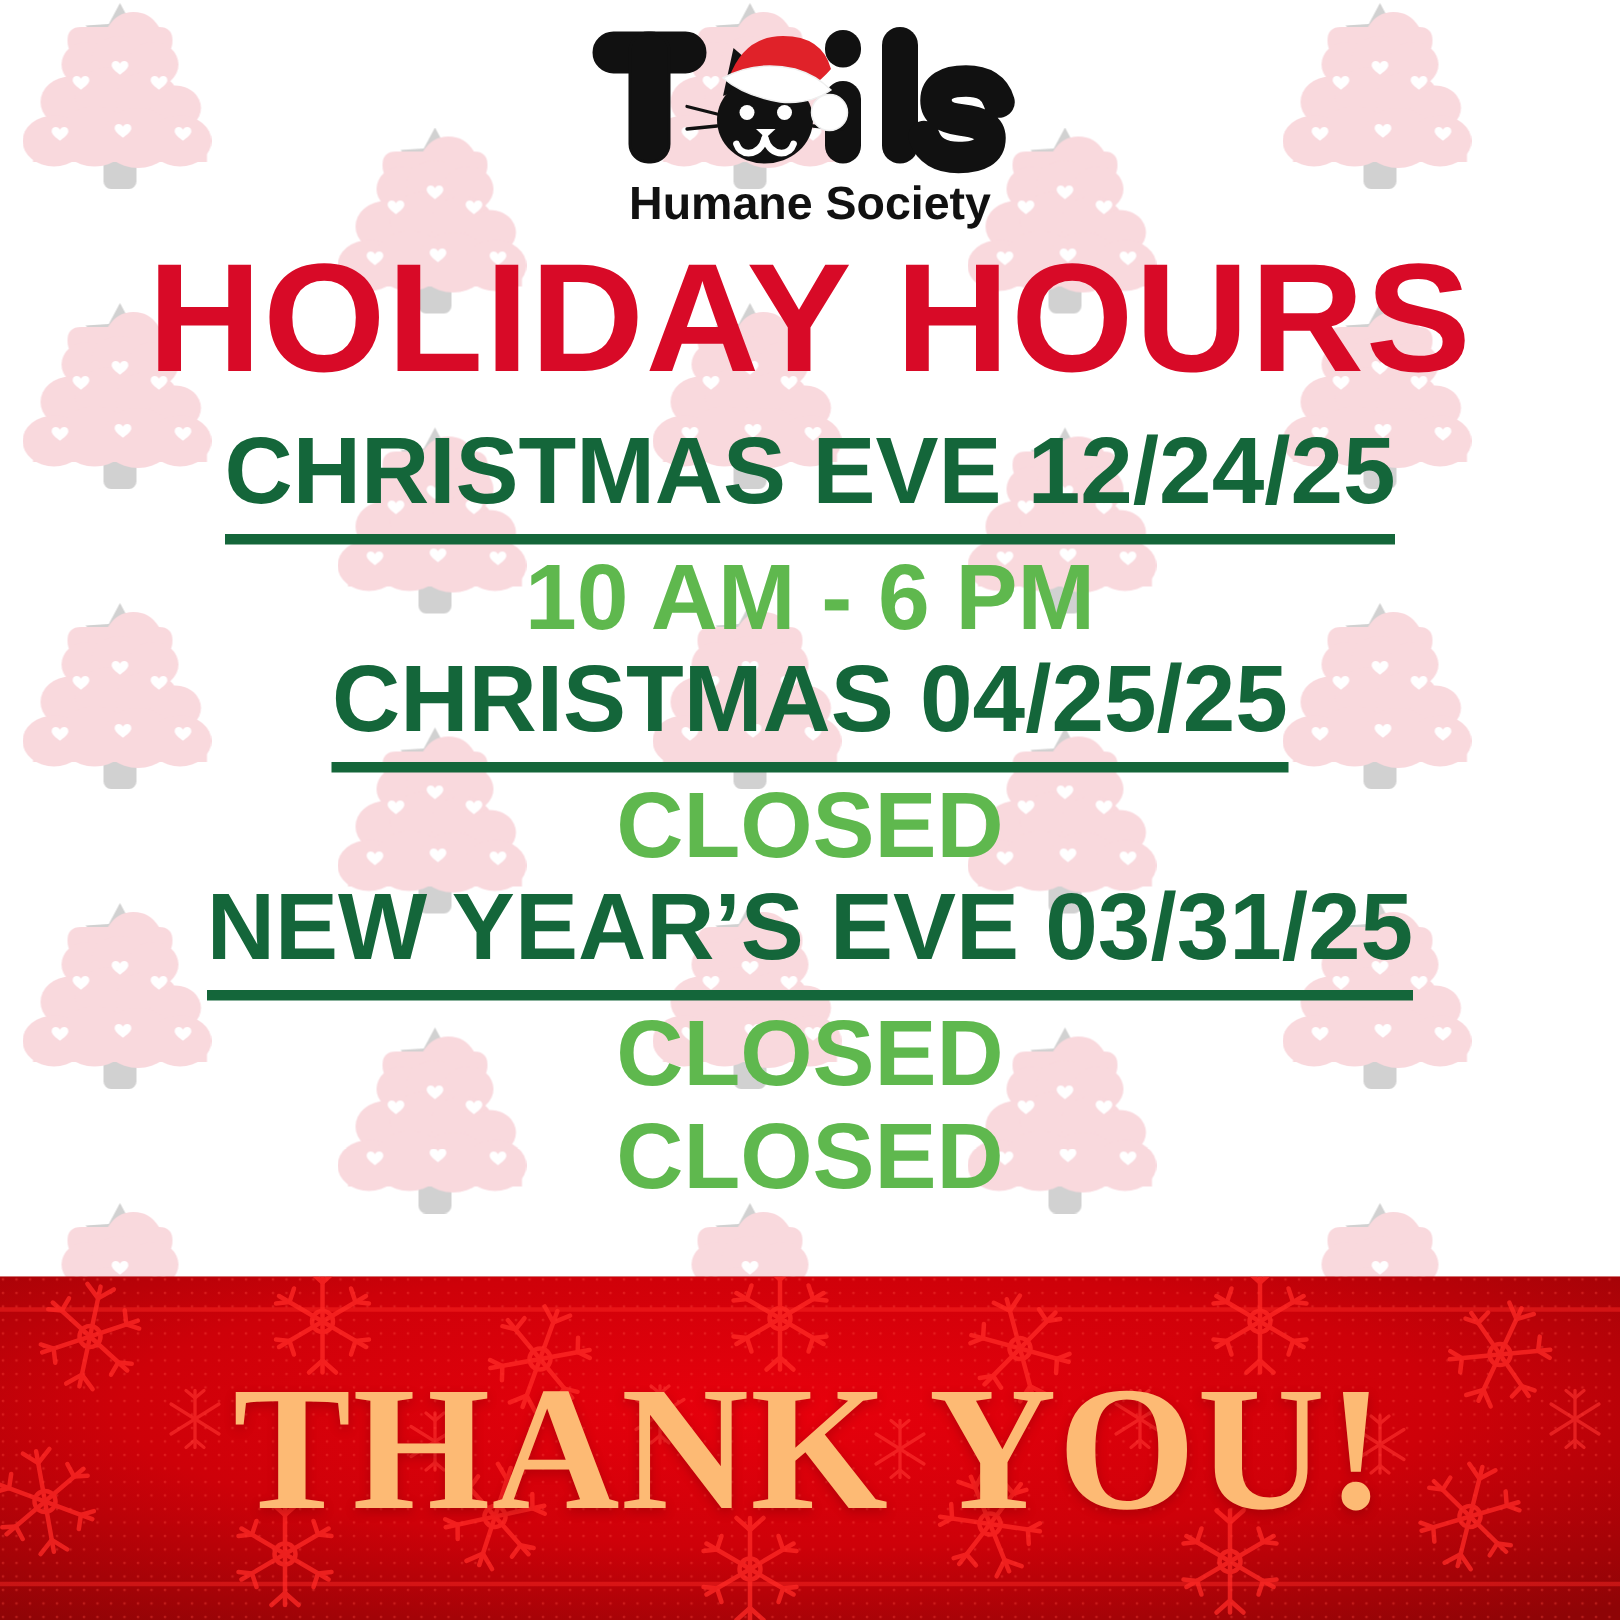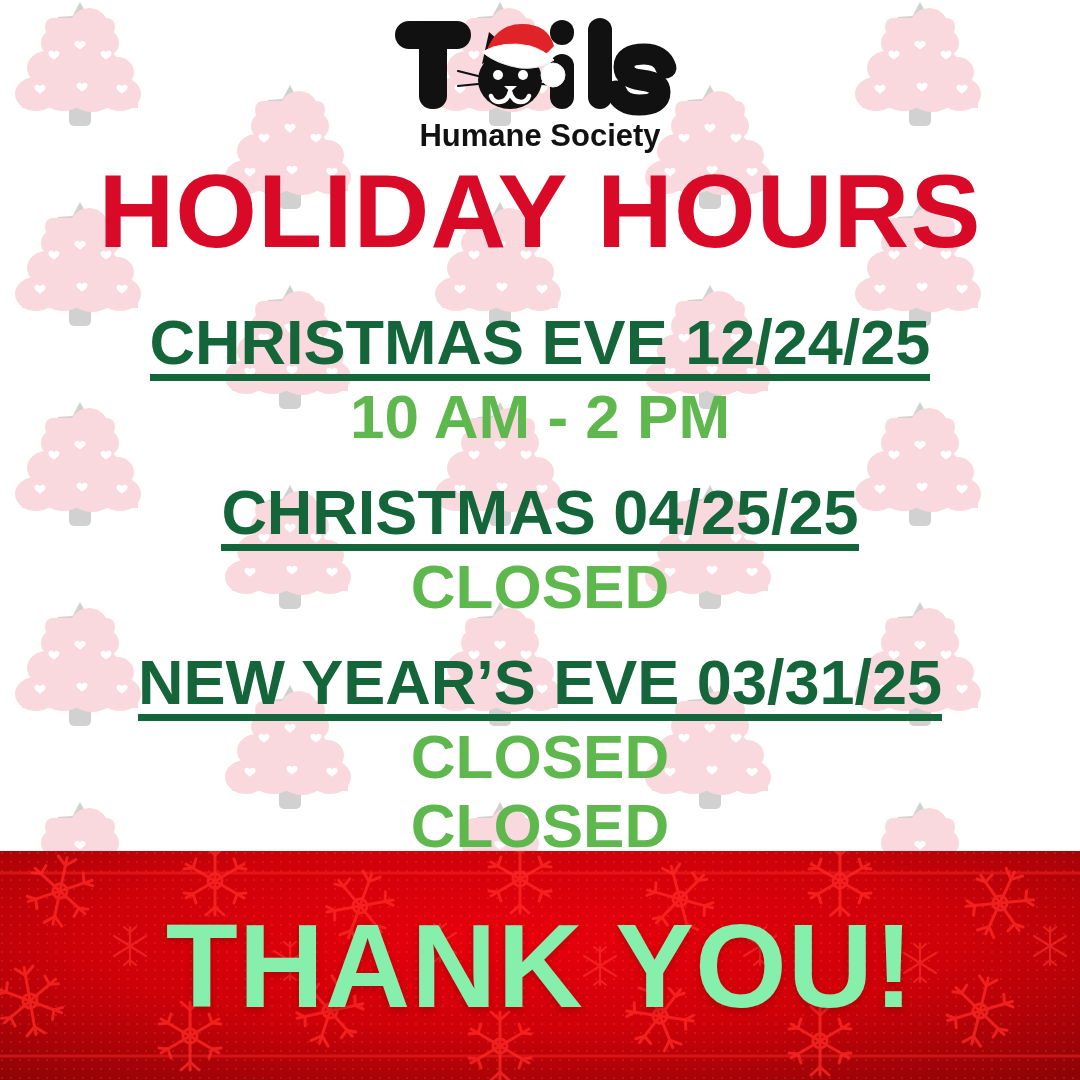--- a/index.html
+++ b/index.html
@@ -78,24 +78,23 @@
 
   .day-label {
     display: inline-block;
     font-family: "Liberation Sans Narrow", "Liberation Sans", sans-serif;
     font-weight: bold;
     font-size: 63px;
     line-height: 64px;
     color: #14663A;
     white-space: nowrap;
     border-bottom: 7px solid #14663A;
-    padding-bottom: 0;
+    padding-bottom: 10px;
     margin-bottom: 1px;
     transform: scaleX(1.0);
-    margin-top: 28px;
   }
   .day-time {
     display: block;
     font-family: "Liberation Sans Narrow", "Liberation Sans", sans-serif;
     font-weight: bold;
     font-size: 62px;
     line-height: 68px;
     color: #5FB84E;
     white-space: nowrap;
     margin-top: 1px;
@@ -119,26 +118,26 @@
   }
   #thank-text {
     position: absolute;
     left: 0;
     top: 0;
     width: 1080px;
     height: 229px;
     display: flex;
     align-items: center;
     justify-content: center;
-    font-family: Liberation Sans, sans-serif;
+    font-family: Liberation Serif, serif;
     font-weight: bold;
     font-size: 118px;
     line-height: 120px;
     letter-spacing: 1px;
-    color: #86efac;
+    color: #fdba74;
     white-space: nowrap;
     text-shadow: 0 3px 7px rgba(90,0,0,0.30);
     z-index: 3;
   }
 </style>
 </head>
 <body>
 
 <div id="poster">
 
@@ -258,21 +257,21 @@
       </svg>
 
     </div>
 
     <div id="headline">HOLIDAY HOURS</div>
 
     <div id="hours-list">
 
       <div class="hours-row">
         <div class="day-label">CHRISTMAS EVE 12/24/25</div>
-        <div class="day-time">10 AM - 2 PM</div>
+        <div class="day-time">10 AM - 6 PM</div>
       </div>
 
       <div class="hours-row">
         <div class="day-label">CHRISTMAS 04/25/25</div>
         <div class="day-time">CLOSED</div>
       </div>
 
       <div class="hours-row">
         <div class="day-label">NEW YEAR’S EVE 03/31/25</div>
         <div class="day-time">CLOSED</div>

